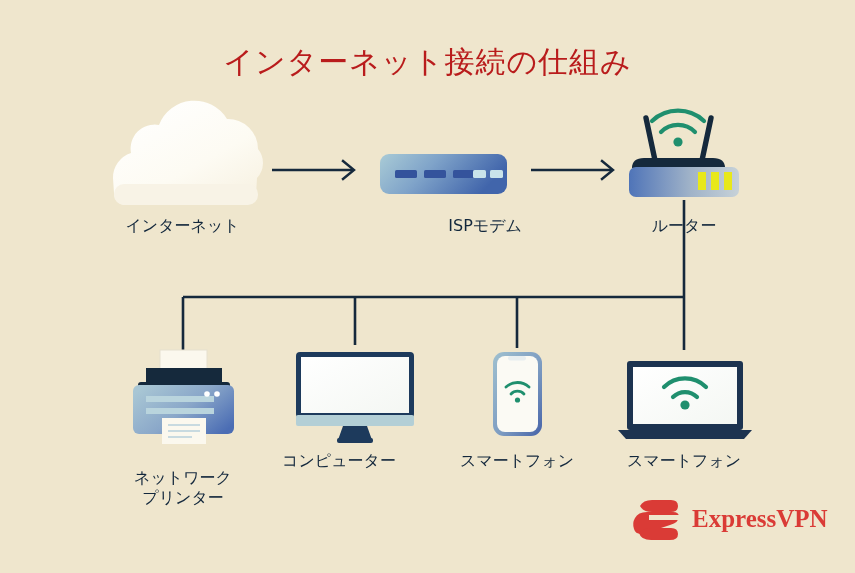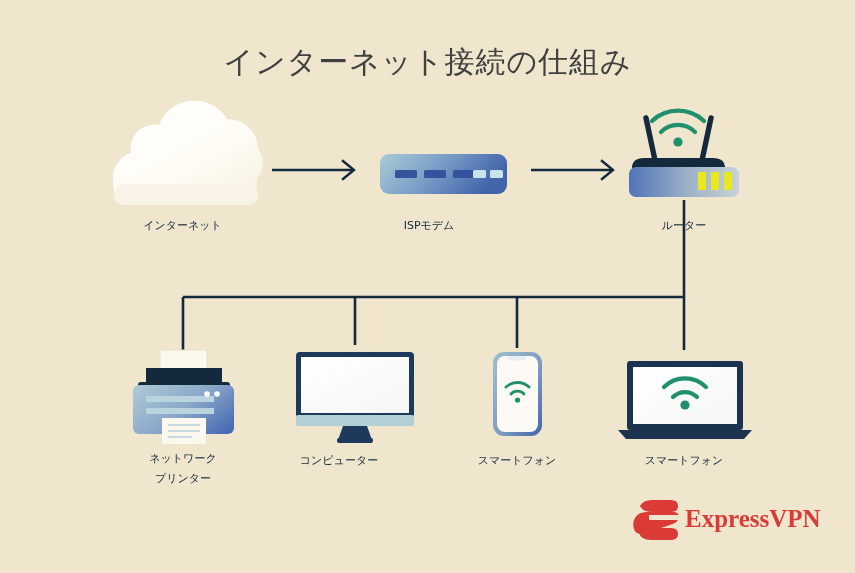--- a/index.html
+++ b/index.html
@@ -20,47 +20,47 @@
     background: #efe6cd;
   }
   .title {
     position: absolute;
     left: 0;
     top: 42px;
     width: 855px;
     text-align: center;
     font-size: 30px;
     letter-spacing: 1px;
-    color: #404040;
+    color: #b91c1c;
     font-family: "DejaVu Sans", "Liberation Sans", sans-serif;
   }
   .node-label {
     position: absolute;
     text-align: center;
-    font-size: 11px;
+    font-size: 16px;
     line-height: 20px;
     color: #12273c;
     font-family: "DejaVu Sans", "Liberation Sans", sans-serif;
     white-space: pre-line;
   }
   svg.layer {
     position: absolute;
     left: 0;
     top: 0;
     width: 855px;
     height: 573px;
     overflow: visible;
   }
   .brand {
     position: absolute;
     left: 630px;
     top: 497px;
     display: flex;
     align-items: center;
-    gap: 2px;
+    gap: 9px;
   }
   .brand-text {
     font-family: "Liberation Serif", "DejaVu Serif", serif;
     font-size: 25px;
     font-weight: bold;
     color: #da3b36;
     letter-spacing: 0px;
   }
 </style>
 </head>
@@ -239,25 +239,25 @@
         q 0 6 -8 6
         h -19
         q -10 0 -12 -7
         z"></path>
       <path fill="#efe6cd" d="M 16 15 h 30 v 5 h -30 z"></path>
     </g>
   </svg>
 
   <div class="node-label" style="left:100px; top:216px; width:165px;">インターネット</div>
 
-  <div class="node-label" style="left:349px; top:216px; width:160px;">ISPモデム</div>
+  <div class="node-label" style="left:362px; top:216px; width:160px;text-align:right;">ISPモデム</div>
 
   <div class="node-label" style="left:604px; top:216px; width:160px;text-align:center;">ルーター</div>
 
-  <div class="node-label" style="left:108px; top:449px; width:150px;">ネットワーク
+  <div class="node-label" style="left:108px; top:468px; width:150px;">ネットワーク
 プリンター</div>
 
   <div class="node-label" style="left:264px; top:451px; width:150px;">コンピューター</div>
 
   <div class="node-label" style="left:442px; top:451px; width:150px;">スマートフォン</div>
 
   <div class="node-label" style="left:609px; top:451px; width:150px;">スマートフォン</div>
 
   <div class="brand">
     <div style="width:53px; height:43px;"></div>

